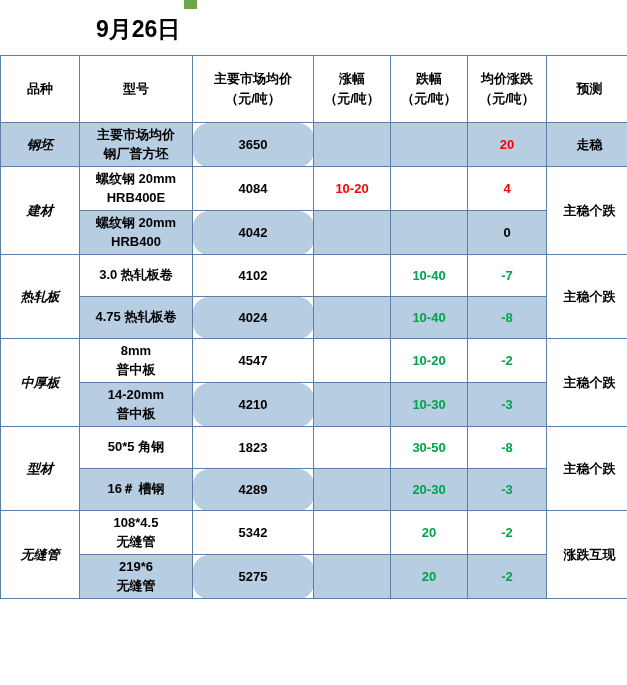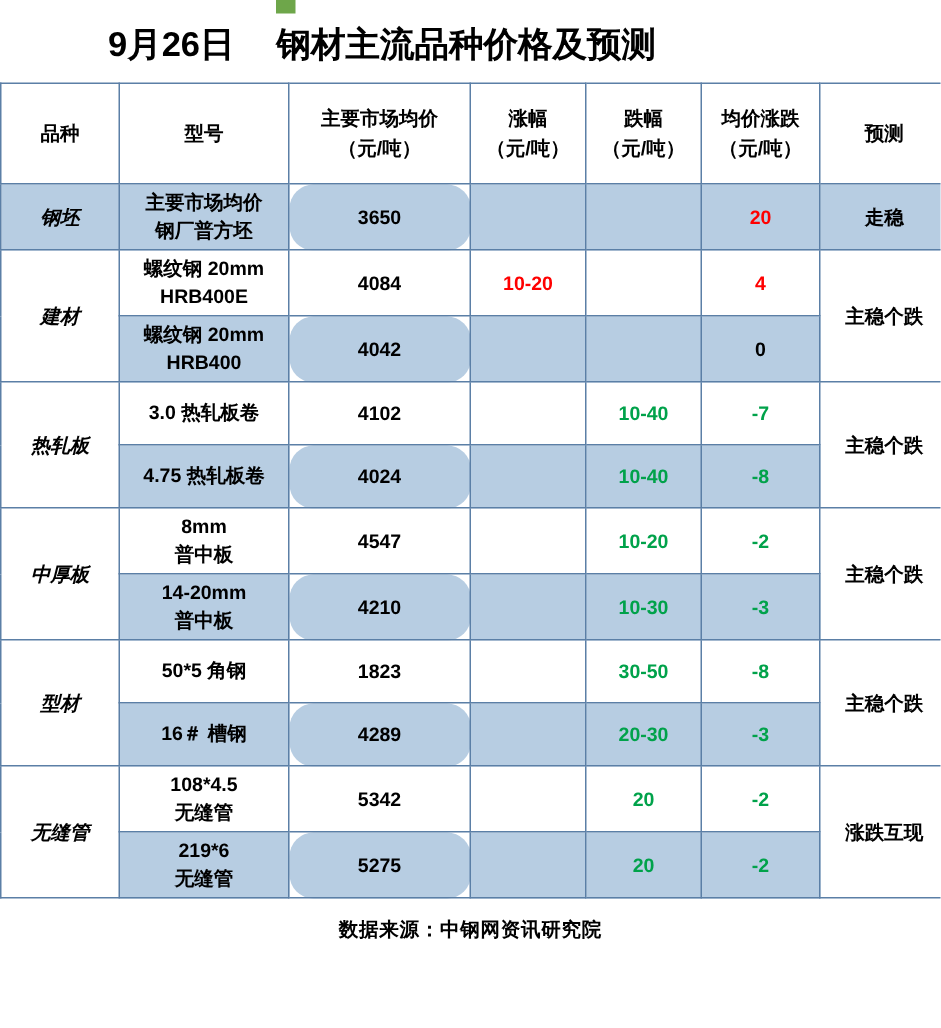--- a/index.html
+++ b/index.html
@@ -24,20 +24,21 @@
     display: flex;
     align-items: center;
     padding: 14px 0 10px 0;
   }
   .header-date {
     font-size: 23px;
     font-weight: bold;
     white-space: nowrap;
     padding-left: 72px;
     letter-spacing: 0px;
+    margin-left: 24px;
   }
   .header-title {
     font-size: 23px;
     font-weight: bold;
     white-space: nowrap;
     padding-left: 28px;
   }
   .green-mark {
     position: absolute;
     left: 184px;
@@ -97,21 +98,20 @@
 </style>
 </head>
 <body>
 
 <div class="page">
 
   <div class="green-mark"></div>
 
   <div class="header">
     <div class="header-date">9月26日</div>
-    <div class="header-title">钢材主流品种价格及预测</div>
   </div>
 
   <table class="main">
     <thead>
       <tr>
         <th style="width:76px">
           <div>品种</div>
         </th>
         <th style="width:110px">
           <div>型号</div>
@@ -264,15 +264,14 @@
         </td>
         <td class="price-cell shade-cell">5275</td>
         <td class="num-cell shade-cell red"></td>
         <td class="num-cell shade-cell green">20</td>
         <td class="num-cell shade-cell green">-2</td>
       </tr>
 
     </tbody>
   </table>
 
-  <div class="source">数据来源：中钢网资讯研究院</div>
 
 </div>
 
 </body></html>

